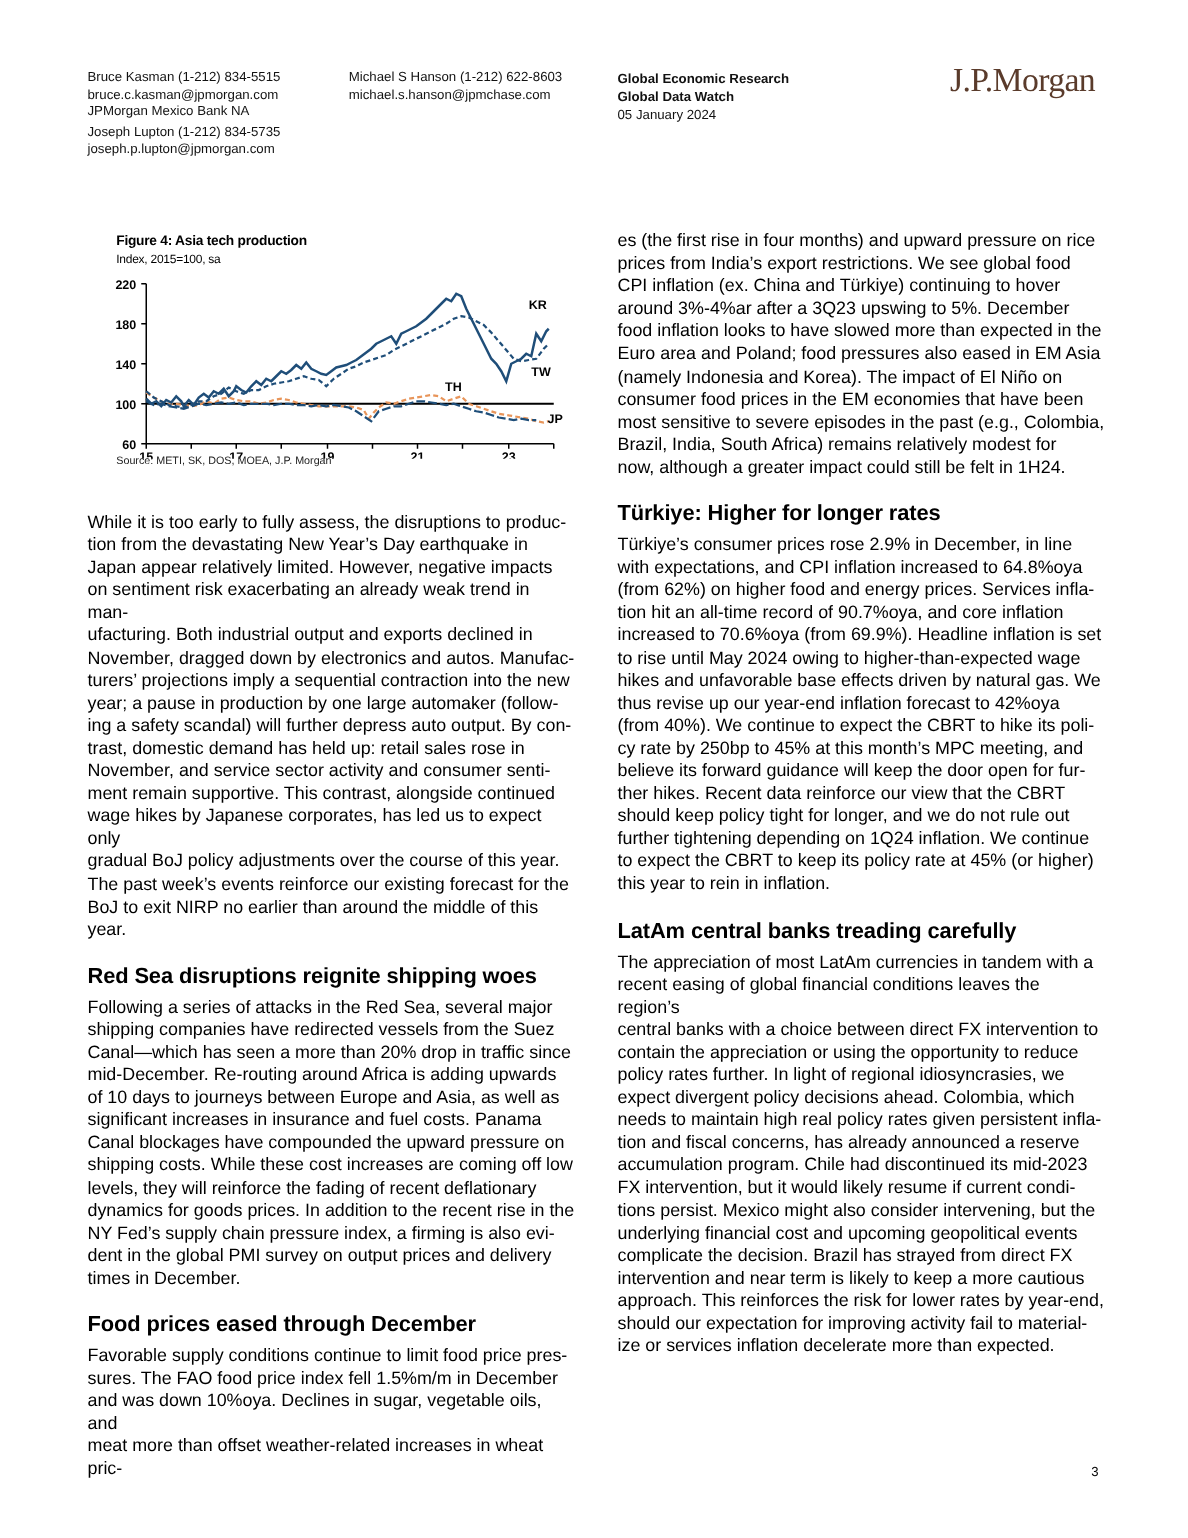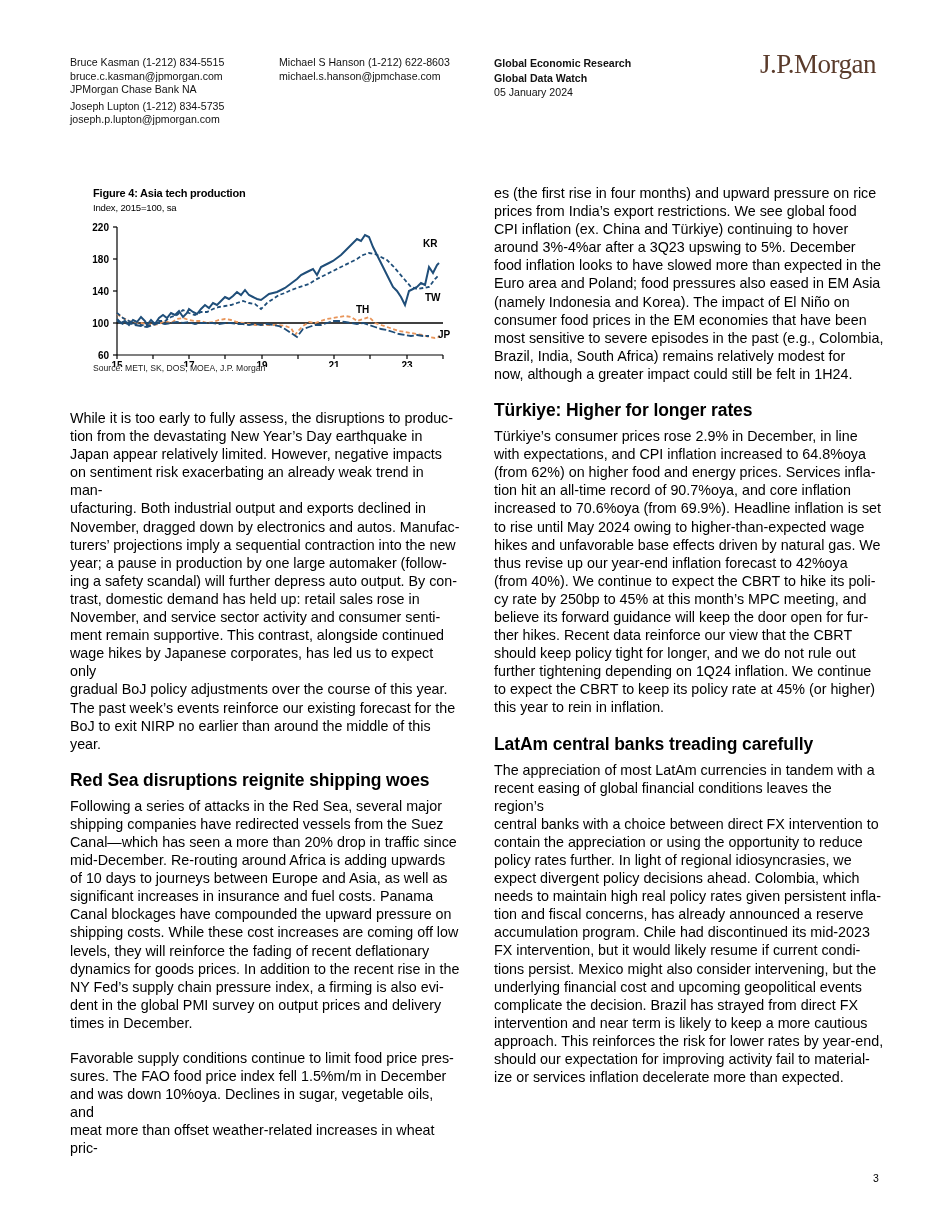--- a/index.html
+++ b/index.html
@@ -25,21 +25,21 @@
 
     .pagenum { position: absolute; left: 873px; top: 1172px; font-family: "Liberation Sans", sans-serif; font-size: 10.5px; }
     svg text { font-family: "Liberation Sans", sans-serif; }
   </style>
 </head>
 <body>
 
 <div class="hdr-block" style="left:70px; top:56px;">
   <div>Bruce Kasman  (1-212) 834-5515</div>
   <div>bruce.c.kasman@jpmorgan.com</div>
-  <div>JPMorgan Chase Bank NA</div>
+  <div>JPMorgan Mexico Bank NA</div>
   <div class="hdr-gap">Joseph Lupton  (1-212) 834-5735</div>
   <div>joseph.p.lupton@jpmorgan.com</div>
 </div>
 
 <div class="hdr-block" style="left:279px; top:56px;">
   <div>Michael S Hanson  (1-212) 622-8603</div>
   <div>michael.s.hanson@jpmchase.com</div>
 </div>
 
 <div class="hdr-block" style="left:494px; top:56px; line-height:14.5px;">
@@ -145,20 +145,21 @@
 significant increases in insurance and fuel costs. Panama
 Canal blockages have compounded the upward pressure on
 shipping costs. While these cost increases are coming off low
 levels, they will reinforce the fading of recent deflationary
 dynamics for goods prices. In addition to the recent rise in the
 NY Fed’s supply chain pressure index, a firming is also evi-
 dent in the global PMI survey on output prices and delivery
 times in December.</p>
   </section>
   <section style="margin-top:17px;">
+    <h2>Food prices eased through December</h2>
     <p class="body" style="white-space:pre-line;">Favorable supply conditions continue to limit food price pres-
 sures. The FAO food price index fell 1.5%m/m in December
 and was down 10%oya. Declines in sugar, vegetable oils, and
 meat more than offset weather-related increases in wheat pric-</p>
   </section>
 </div>
 
 <div class="col col-right" style="top:184px;">
   <section>
     <p class="body" style="white-space:pre-line;">es (the first rise in four months) and upward pressure on rice

